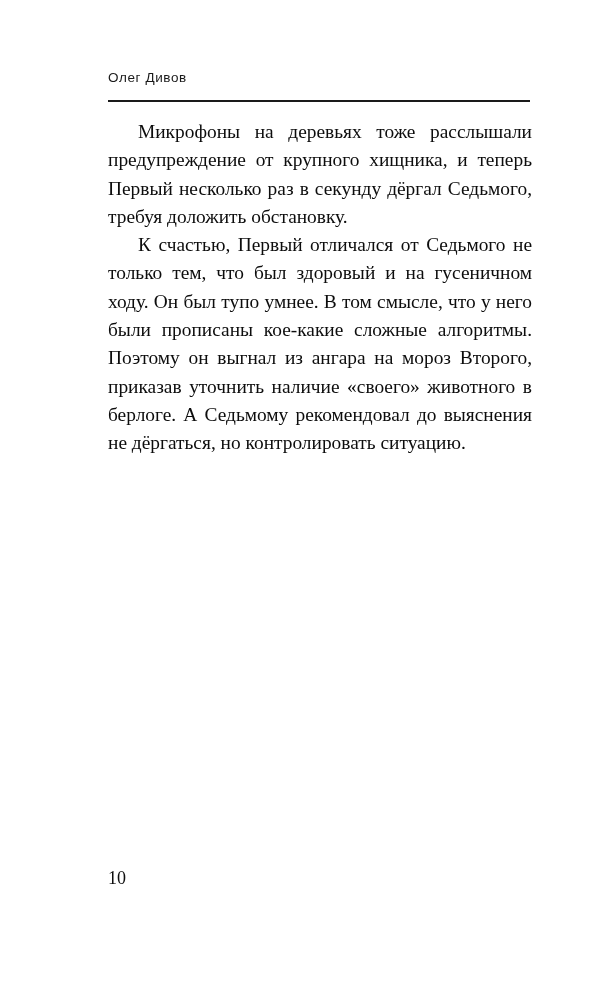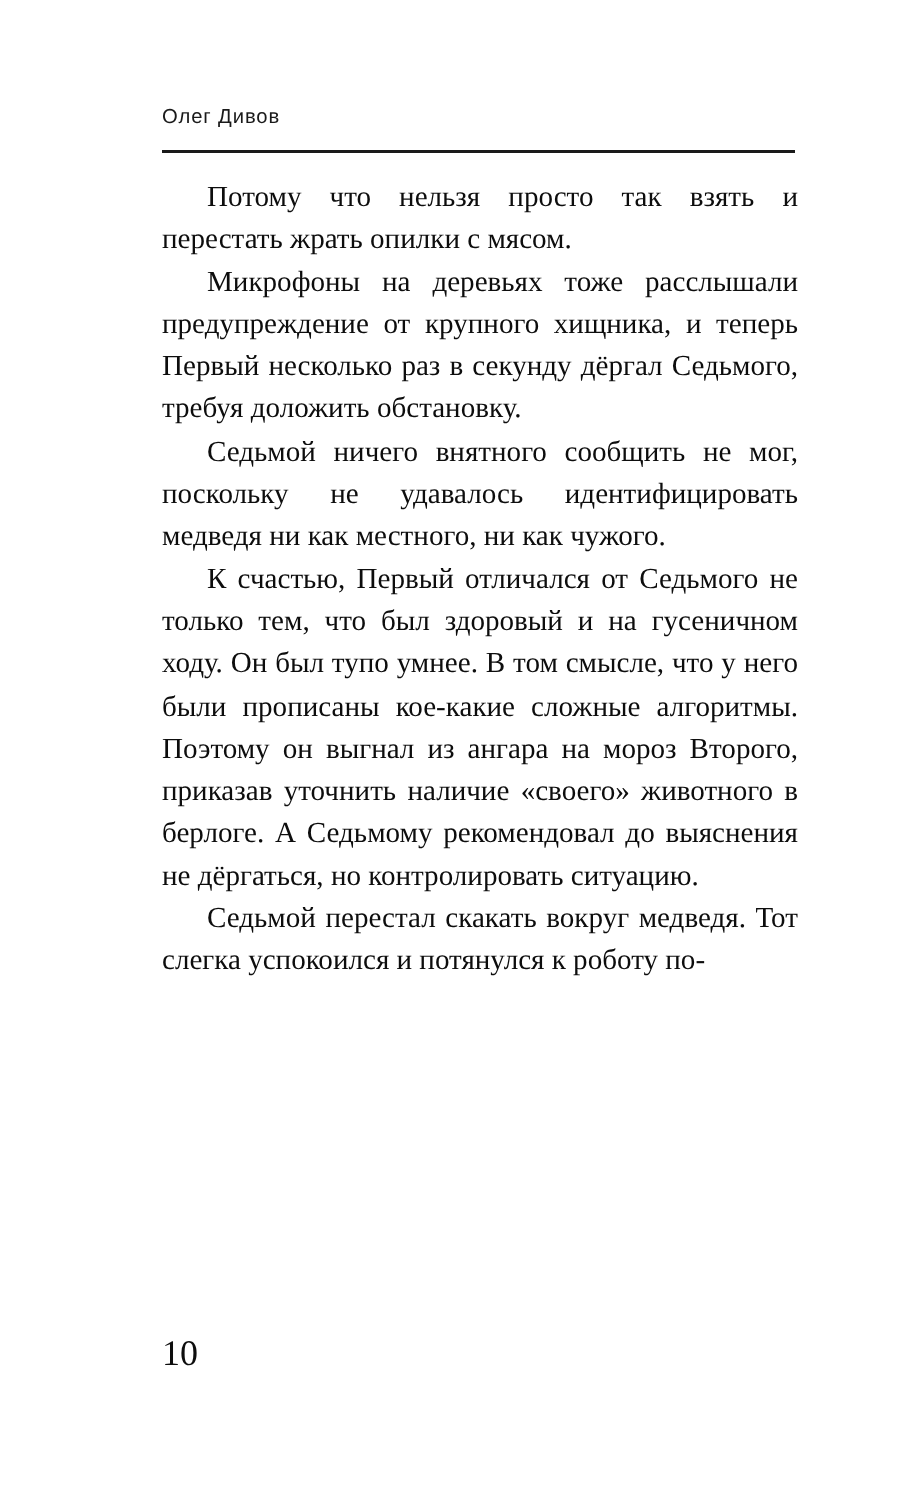--- a/index.html
+++ b/index.html
@@ -52,37 +52,34 @@
     color: #0d0d0d;
     hyphens: manual;
   }
   .body-text p {
     margin: 0;
     text-indent: 30px;
   }
   .page-number {
     position: absolute;
     left: 108px;
-    top: 890px;
+    top: 868px;
     font-family: "Liberation Serif", serif;
-    font-size: 24px;
+    font-size: 18px;
     color: #0d0d0d;
   }
 </style>
 </head>
 <body>
 
 <div class="page">
 
   <div class="running-head">Олег Дивов</div>
   <div class="head-rule"></div>
 
   <div class="body-text">
-    <p>Потому что нельзя просто так взять и перестать жрать опилки с мясом.</p>
     <p>Микрофоны на деревьях тоже расслышали предупреждение от крупного хищника, и теперь Первый несколько раз в секунду дёргал Седьмого, требуя доложить обстановку.</p>
-    <p>Седьмой ничего внятного сообщить не мог, поскольку не удавалось идентифицировать медведя ни как местного, ни как чужого.</p>
     <p>К счастью, Первый отличался от Седьмого не только тем, что был здоровый и на гусеничном ходу. Он был тупо умнее. В том смысле, что у него были прописаны кое-какие сложные алгоритмы. Поэтому он выгнал из ангара на мороз Второго, приказав уточнить наличие «своего» животного в берлоге. А Седьмому рекомендовал до выяснения не дёргаться, но контролировать ситуацию.</p>
-    <p>Седьмой перестал скакать вокруг медведя. Тот слегка успокоился и потянулся к роботу по-</p>
   </div>
 
   <div class="page-number">10</div>
 
 </div>
 
 </body></html>

